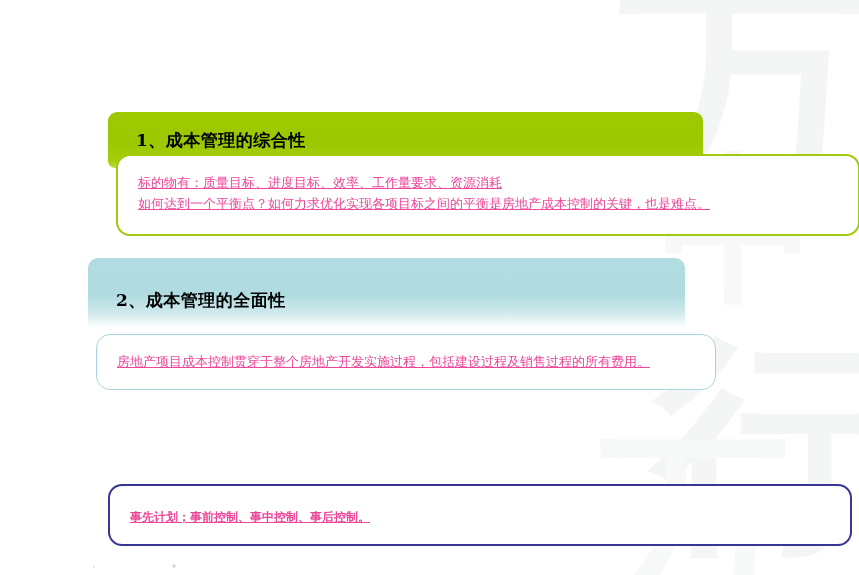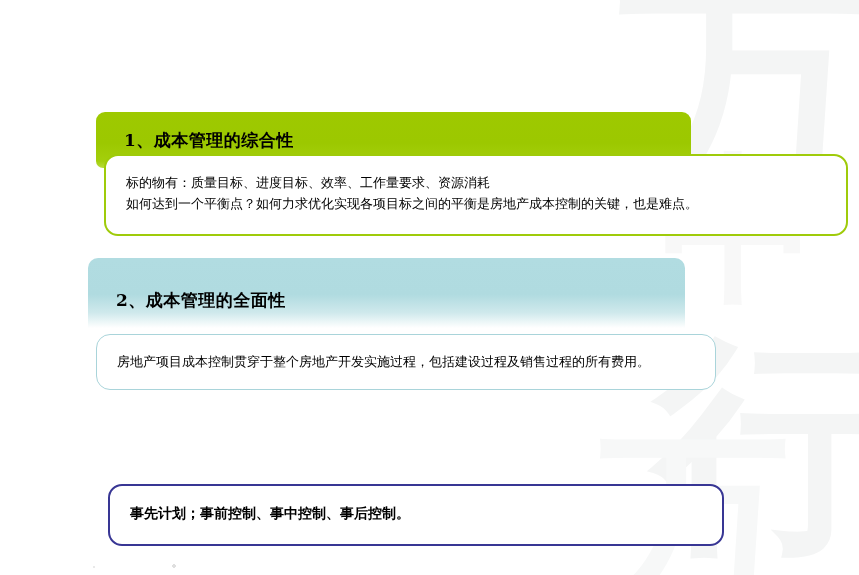--- a/index.html
+++ b/index.html
@@ -73,27 +73,28 @@
   }
 
   .sec-body {
     position: absolute;
     left: 8px;
     background: #ffffff;
     border-radius: 14px;
     padding: 16px 18px 16px 20px;
     font-size: 13px;
     line-height: 1.65;
-    color: #000000;
+    color: #ec4899;
     white-space: nowrap;
+    text-decoration: underline;
   }
   .sec-body-line { display: block; }
 
   
-  #section-1 { left: 96px; top: 112px; width: 752px; height: 130px; }
+  #section-1 { left: 108px; top: 112px; width: 752px; height: 130px; }
   #section-1 .sec-header {
     width: 595px;
     background: linear-gradient(to bottom, #9ec900 0%, #9cc800 55%, #a4cf0c 88%, #b8dc3e 100%);
   }
   #section-1 .sec-body {
     top: 42px;
     width: 744px;
     height: 82px;
     border: 2px solid #9fcb0a;
   }
@@ -120,27 +121,27 @@
   #section-3 { left: 100px; top: 422px; width: 752px; height: 130px; }
   #section-3 .sec-header {
     width: 597px;
     height: 58px;
     background: linear-gradient(to bottom, #35339a 0%, #34329a 60%, #3b39a0 85%, #4f4db0 100%);
     border-radius: 10px 10px 6px 6px;
   }
   #section-3 .sec-header-label { color: #ffffff; }
   #section-3 .sec-body {
     top: 62px;
-    width: 616px;
+    width: 744px;
     height: 62px;
     border: 2.4px solid #383694;
     display: flex;
-    align-items: flex-start;
+    align-items: flex-end;
     font-weight: bold;
-    font-size: 14px;
+    font-size: 12px;
   }
 
   
   #bottom-mark {
     position: absolute;
     left: 88px;
     bottom: 4px;
     width: 112px;
     height: 10px;
     opacity: 0.18;

